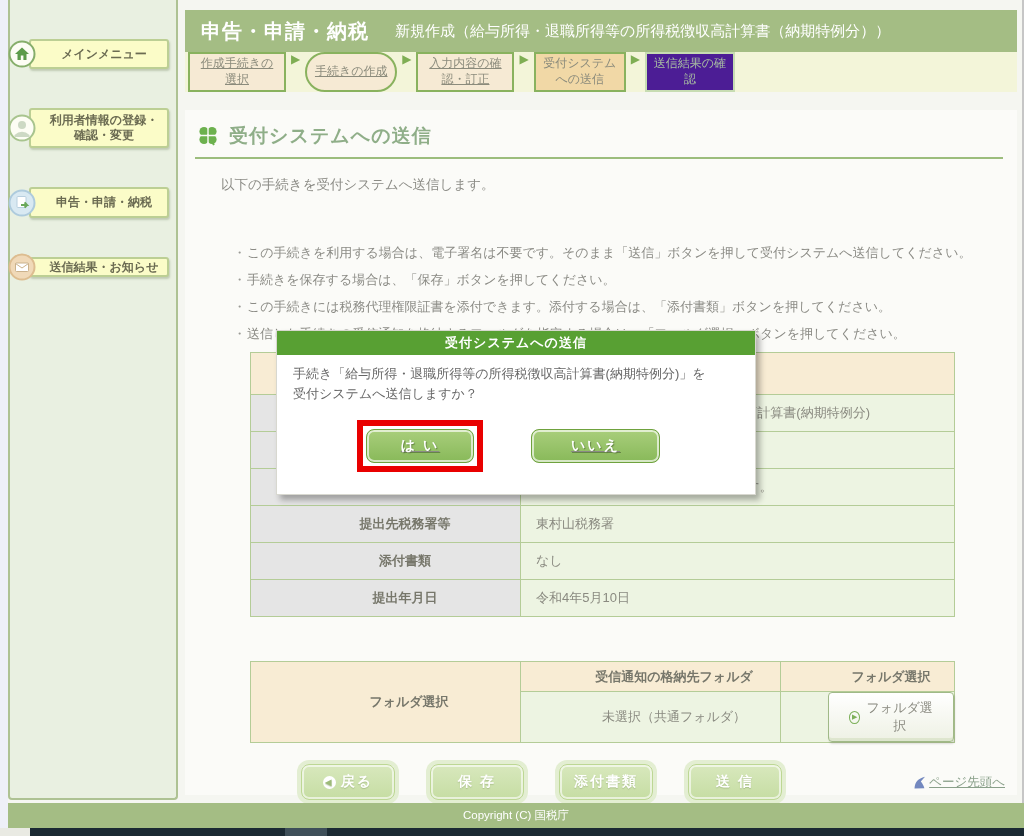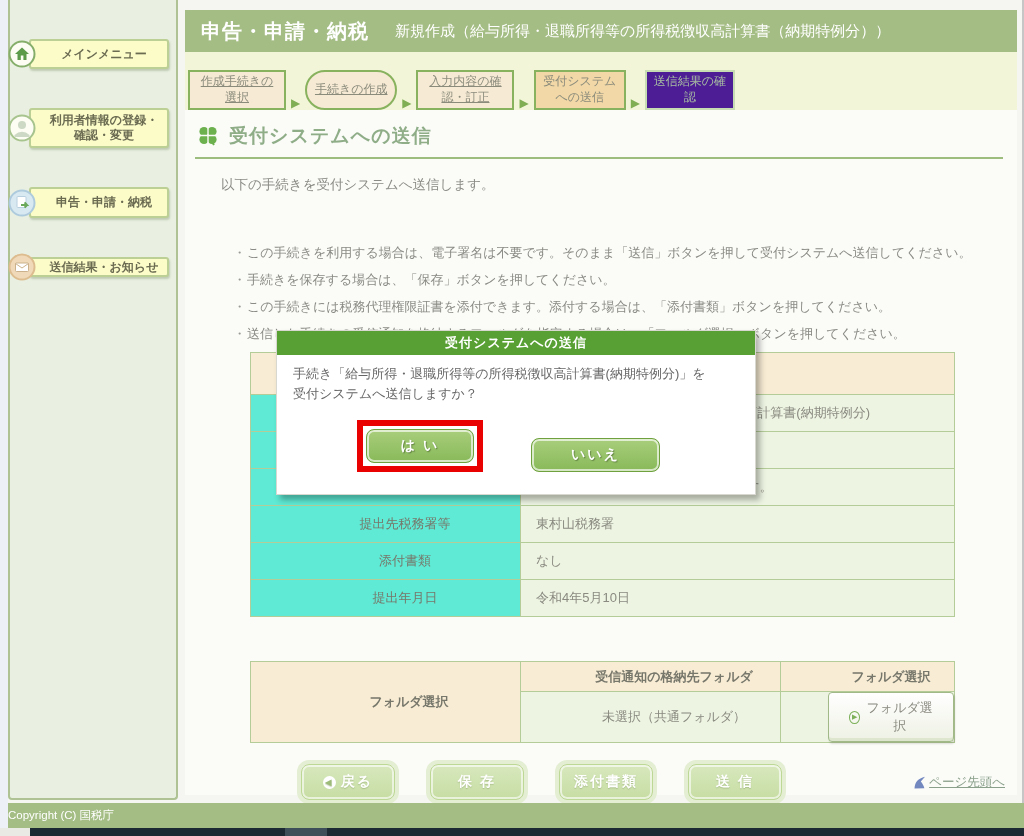--- a/index.html
+++ b/index.html
@@ -35,22 +35,22 @@
   
   .app-header {
     position:absolute; left:185px; right:7px; top:10px; height:42px;
     background:#a4bd84; display:flex; align-items:center; gap:26px; padding:0 16px;
   }
   .app-title { color:#fff; font-size:20px; font-weight:bold; letter-spacing:1px; }
   .app-subtitle { color:#fff; font-size:15px; font-weight:normal; }
 
   
   .steps {
-    position:absolute; left:185px; right:7px; top:52px; height:58px;
-    background:#f3f5d9; display:flex; align-items:flex-end; padding-left:3px;
+    position:absolute; left:185px; right:7px; top:52px; height:40px;
+    background:#f3f5d9; display:flex; align-items:flex-start; padding-left:3px;
   }
   .step {
     border:2px solid #89b25e; background:#f6ead4; color:#8b8b7c;
     font-size:12px; min-height:40px; display:flex; align-items:center; justify-content:center;
     text-align:center; line-height:1.3; padding:2px 5px;
   }
   .step .lnk { text-decoration:underline; cursor:pointer; }
   .step.current { background:#f1d8a6; }
   .step.future { border-color:#c7dcb2; background:#4c1d95; color:#a9bfa2; }
   .s1{width:98px;} .s2{width:92px;border-radius:20px;} .s3{width:98px;} .s4{width:92px;} .s5{width:90px;}
@@ -66,21 +66,21 @@
   .heading-rule { border-bottom:2px solid #9cbd7d; margin:8px 14px 0 10px; }
   .intro { margin:17px 0 0 36px; font-size:13.5px; color:#8b8b85; }
   .bullets { margin:50px 0 0 48px; }
   .bullets li { list-style:none; position:relative; padding-left:14px;
     font-size:13px; color:#8b8b85; margin-bottom:9px; }
   .bullets li::before { content:"・"; position:absolute; left:0; color:#9a9a95; }
 
   table.data { border-collapse:collapse; margin:8px 0 0 65px; width:705px; font-size:13px; }
   table.data td { border:1px solid #b4cc97; }
   td.hdr { background:#f8ecd4; height:42px; }
-  td.lbl { background:#5eead4; width:270px; text-align:center; color:#77776b; font-weight:normal; height:37px;padding-left:39px; }
+  td.lbl { background:#e5e5e5; width:270px; text-align:center; color:#77776b; font-weight:bold; height:37px;padding-left:39px; }
   td.val { background:#edf4e2; padding-left:15px; color:#8a8a80; }
 
   table.folder { border-collapse:collapse; margin:44px 0 0 65px; width:705px; font-size:13px; }
   table.folder td { border:1px solid #b4cc97;padding-left:47px; }
   .f-lbl { background:#f8ecd4; width:270px; text-align:center; color:#77776b; font-weight:bold; }
   .f-hdr { background:#f8ecd4; text-align:center; color:#77776b; font-weight:bold; height:30px; }
   .f-col2 { width:260px; }
   .f-val { background:#edf4e2; text-align:center; color:#8a8a80; height:45px; }
   .folder-btn {
     display:inline-flex; align-items:center; gap:6px;
@@ -108,36 +108,36 @@
 
   
   .modal {
     position:absolute; left:276px; top:330px; width:480px; min-height:165px;
     background:#fff; box-shadow:4px 5px 6px rgba(0,0,0,.3); z-index:50;
     border:1px solid #d8d8d0;
   }
   .modal-title { height:24px; background:#58a033; color:#fff; font-size:13px; font-weight:bold;
     text-align:center; line-height:24px; letter-spacing:1px; }
   .modal-msg { padding:9px 16px 0; font-size:13px; color:#666; line-height:1.5; }
-  .modal-btn-row { display:flex; align-items:flex-end; margin:17px 18px 15px 80px; }
+  .modal-btn-row { display:flex; align-items:center; margin:17px 18px 15px 80px;text-decoration:underline; }
   .annotation-box { border:6px solid #e90000; padding:3px; }
   .dlg-btn {
     width:108px; height:34px; border-radius:8px; cursor:pointer;
     background:linear-gradient(#a9ce7c,#88b959); border:1px solid #6fa23e;
     box-shadow:inset 0 0 0 2px rgba(255,255,255,.65);
     color:#fff; font-weight:bold; font-size:14px; letter-spacing:2px;
     display:flex; align-items:center; justify-content:center;
     text-shadow:1px 1px 1px rgba(90,120,60,.8);
   }
   .dlg-btn.no { margin-left:48px; width:129px; }
 
   
   .footer-bar { position:absolute; left:8px; right:0; bottom:8px; height:25px;
     background:#a4bd84; color:#fff; font-size:11.5px;
-    display:flex; align-items:center; justify-content:flex-start; }
+    display:flex; align-items:center; justify-content:center; }
   .taskbar { position:absolute; left:0; right:0; bottom:0; height:8px; background:#1b2a33; }
   .taskbar .seg { position:absolute; left:285px; width:42px; top:0; bottom:0; background:#3e4f59; }
   .taskbar .corner { position:absolute; left:0; width:30px; top:0; bottom:0; background:#e9eae3; }
 </style>
 </head>
 <body>
 
 <div class="window-edge"></div>
 
 <aside class="sidebar">

